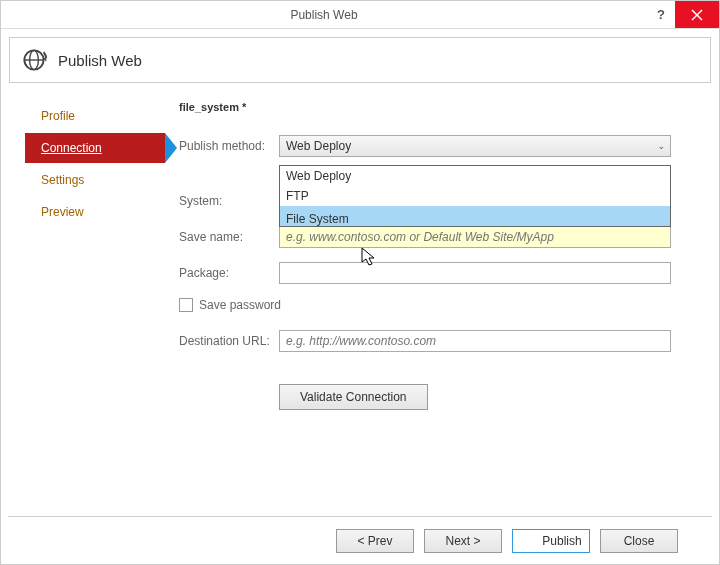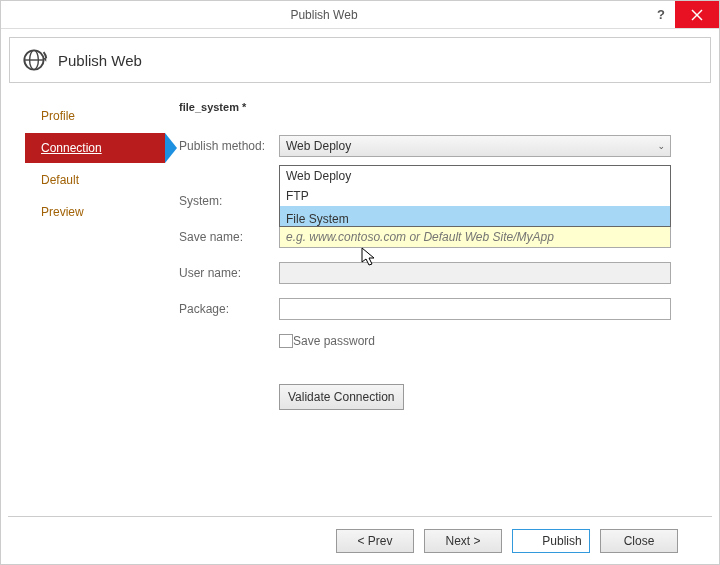--- a/index.html
+++ b/index.html
@@ -157,34 +157,34 @@
 
   .hr {
     border: none;
     border-top: 1px solid #ccc;
     margin: 8px 0 18px 100px;
   }
 
   .checkbox-row {
     display: flex;
     align-items: center;
-    margin-left: 100px;
+    gap: 6px;
     margin-bottom: 18px;
     color: #666;
   }
   .checkbox {
     width: 14px; height: 14px;
     border: 1px solid #999;
     background: #fff;
   }
 
   .validate-btn {
     margin-left: 100px;
     height: 26px;
-    padding: 0 8px;
+    padding: 0 20px;
     border: 1px solid #999;
     background: linear-gradient(#f5f5f5, #e5e5e5);
     font-family: inherit;
     font-size: 12px;
     color: #333;
     cursor: pointer;
   }
 
   .dropdown-list {
     position: absolute;
@@ -273,21 +273,21 @@
 
 <div class="body">
   <div class="sidebar">
     <div class="nav-item">
       <span>Profile</span>
     </div>
     <div class="nav-item active">
       <span>Connection</span>
     </div>
     <div class="nav-item">
-      <span>Default</span>
+      <span>Settings</span>
     </div>
     <div class="nav-item">
       <span>Preview</span>
     </div>
   </div>
 
   <div class="main">
     <div class="profile-title">file_system *</div>
 
     <div class="form-row">
@@ -309,39 +309,39 @@
       </div>
     </div>
 
     <div class="form-row">
       <div class="form-label">Save name:</div>
       <div class="form-field">
         <input class="text-input yellow placeholder" placeholder="e.g. www.contoso.com or Default Web Site/MyApp" style="">
       </div>
     </div>
 
-    <div class="form-row">
-      <div class="form-label">User name:</div>
-      <div class="form-field">
-        <input class="text-input disabled" readonly="" style="">
-      </div>
-    </div>
 
     <div class="form-row">
       <div class="form-label">Package:</div>
       <div class="form-field">
         <input type="password" class="text-input" style="">
       </div>
     </div>
 
     <div class="checkbox-row">
       <div class="checkbox"></div>
       <span>Save password</span>
     </div>
 
+    <div class="form-row">
+      <div class="form-label">Destination URL:</div>
+      <div class="form-field">
+        <input class="text-input placeholder" placeholder="e.g. http://www.contoso.com" style="">
+      </div>
+    </div>
 
     <div style="height:18px"></div>
     <button class="validate-btn">Validate Connection</button>
 
     
     <div class="dropdown-list">
       <div class="dropdown-item">
         <span>Web Deploy</span>
       </div>
       <div class="dropdown-item">

